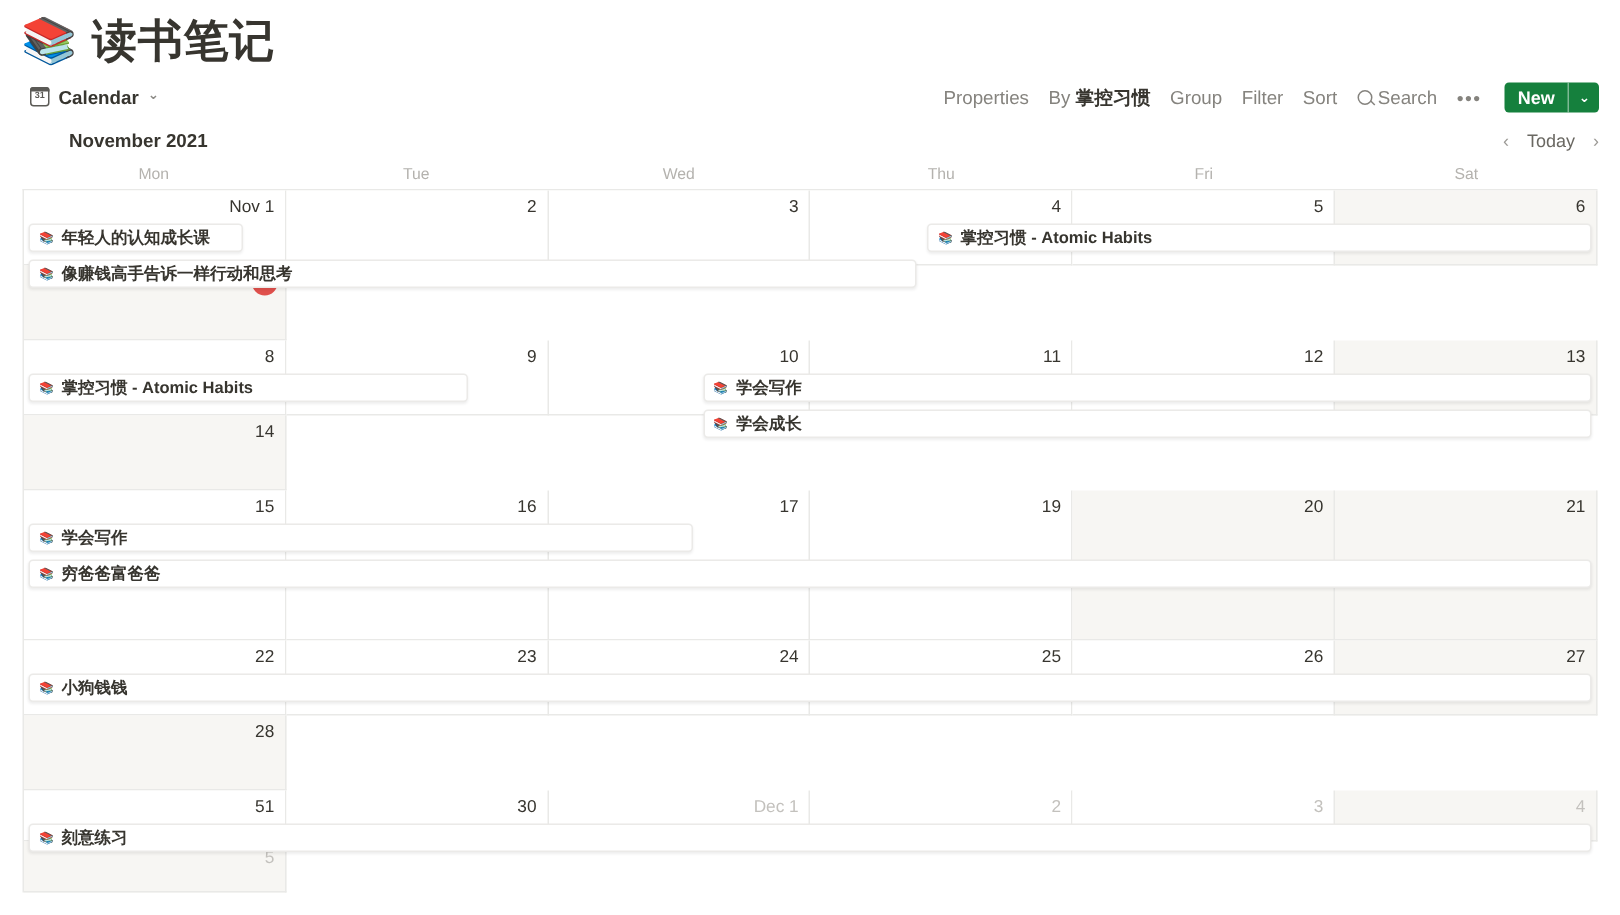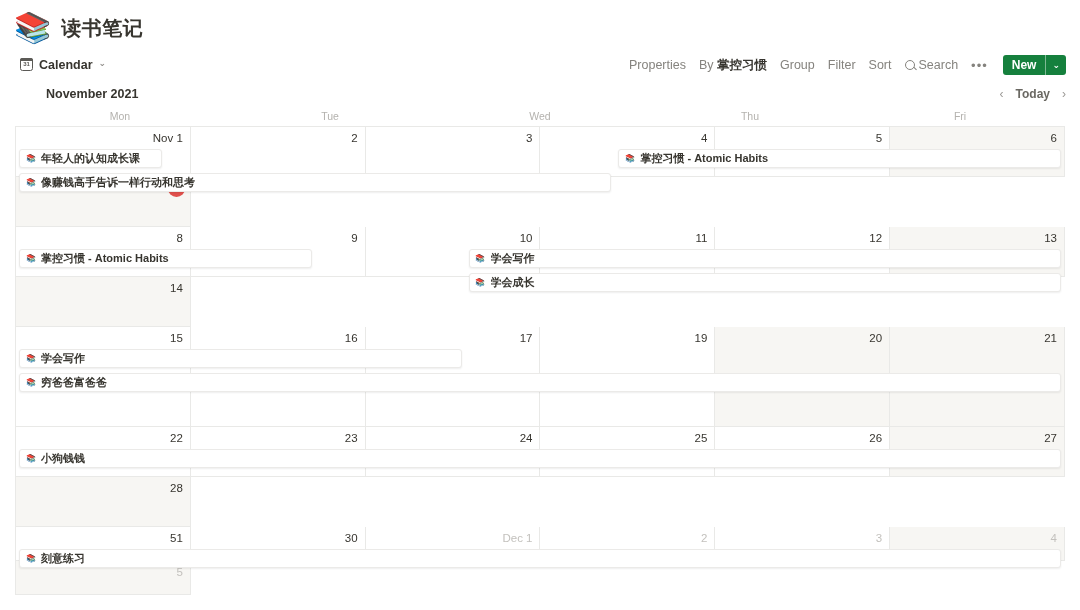--- a/index.html
+++ b/index.html
@@ -24,21 +24,21 @@
     gap: 10px;
     height: 48px;
     box-sizing: border-box;
   }
   .title-emoji {
     font-size: 30px;
     line-height: 1;
     display: inline-block;
   }
   .page-title {
-    font-size: 20px;
+    font-size: 30px;
     font-weight: bold;
     letter-spacing: 0.5px;
     line-height: 1;
     color: #37352f;
   }
 
   
   .toolbar {
     height: 34px;
     display: flex;
@@ -168,26 +168,26 @@
     padding-left: 30px;
   }
   .month-nav {
     display: flex;
     align-items: center;
     gap: 12px;
     font-size: 12px;
     color: #6a6862;
   }
   .month-nav .arrow { color: #9b9995; font-size: 12px; cursor: pointer; }
-  .month-nav .today { cursor: pointer; font-weight: bold; }
+  .month-nav .today { cursor: pointer; }
 
   
   .weekday-row {
     display: grid;
-    grid-template-columns: repeat(5, 1fr);
+    grid-template-columns: repeat(6, 1fr);
     margin: 0 15px;
     height: 20px;
   }
   .weekday {
     font-size: 10.5px;
     color: #b4b2ae;
     text-align: center;
     line-height: 20px;
   }
 

